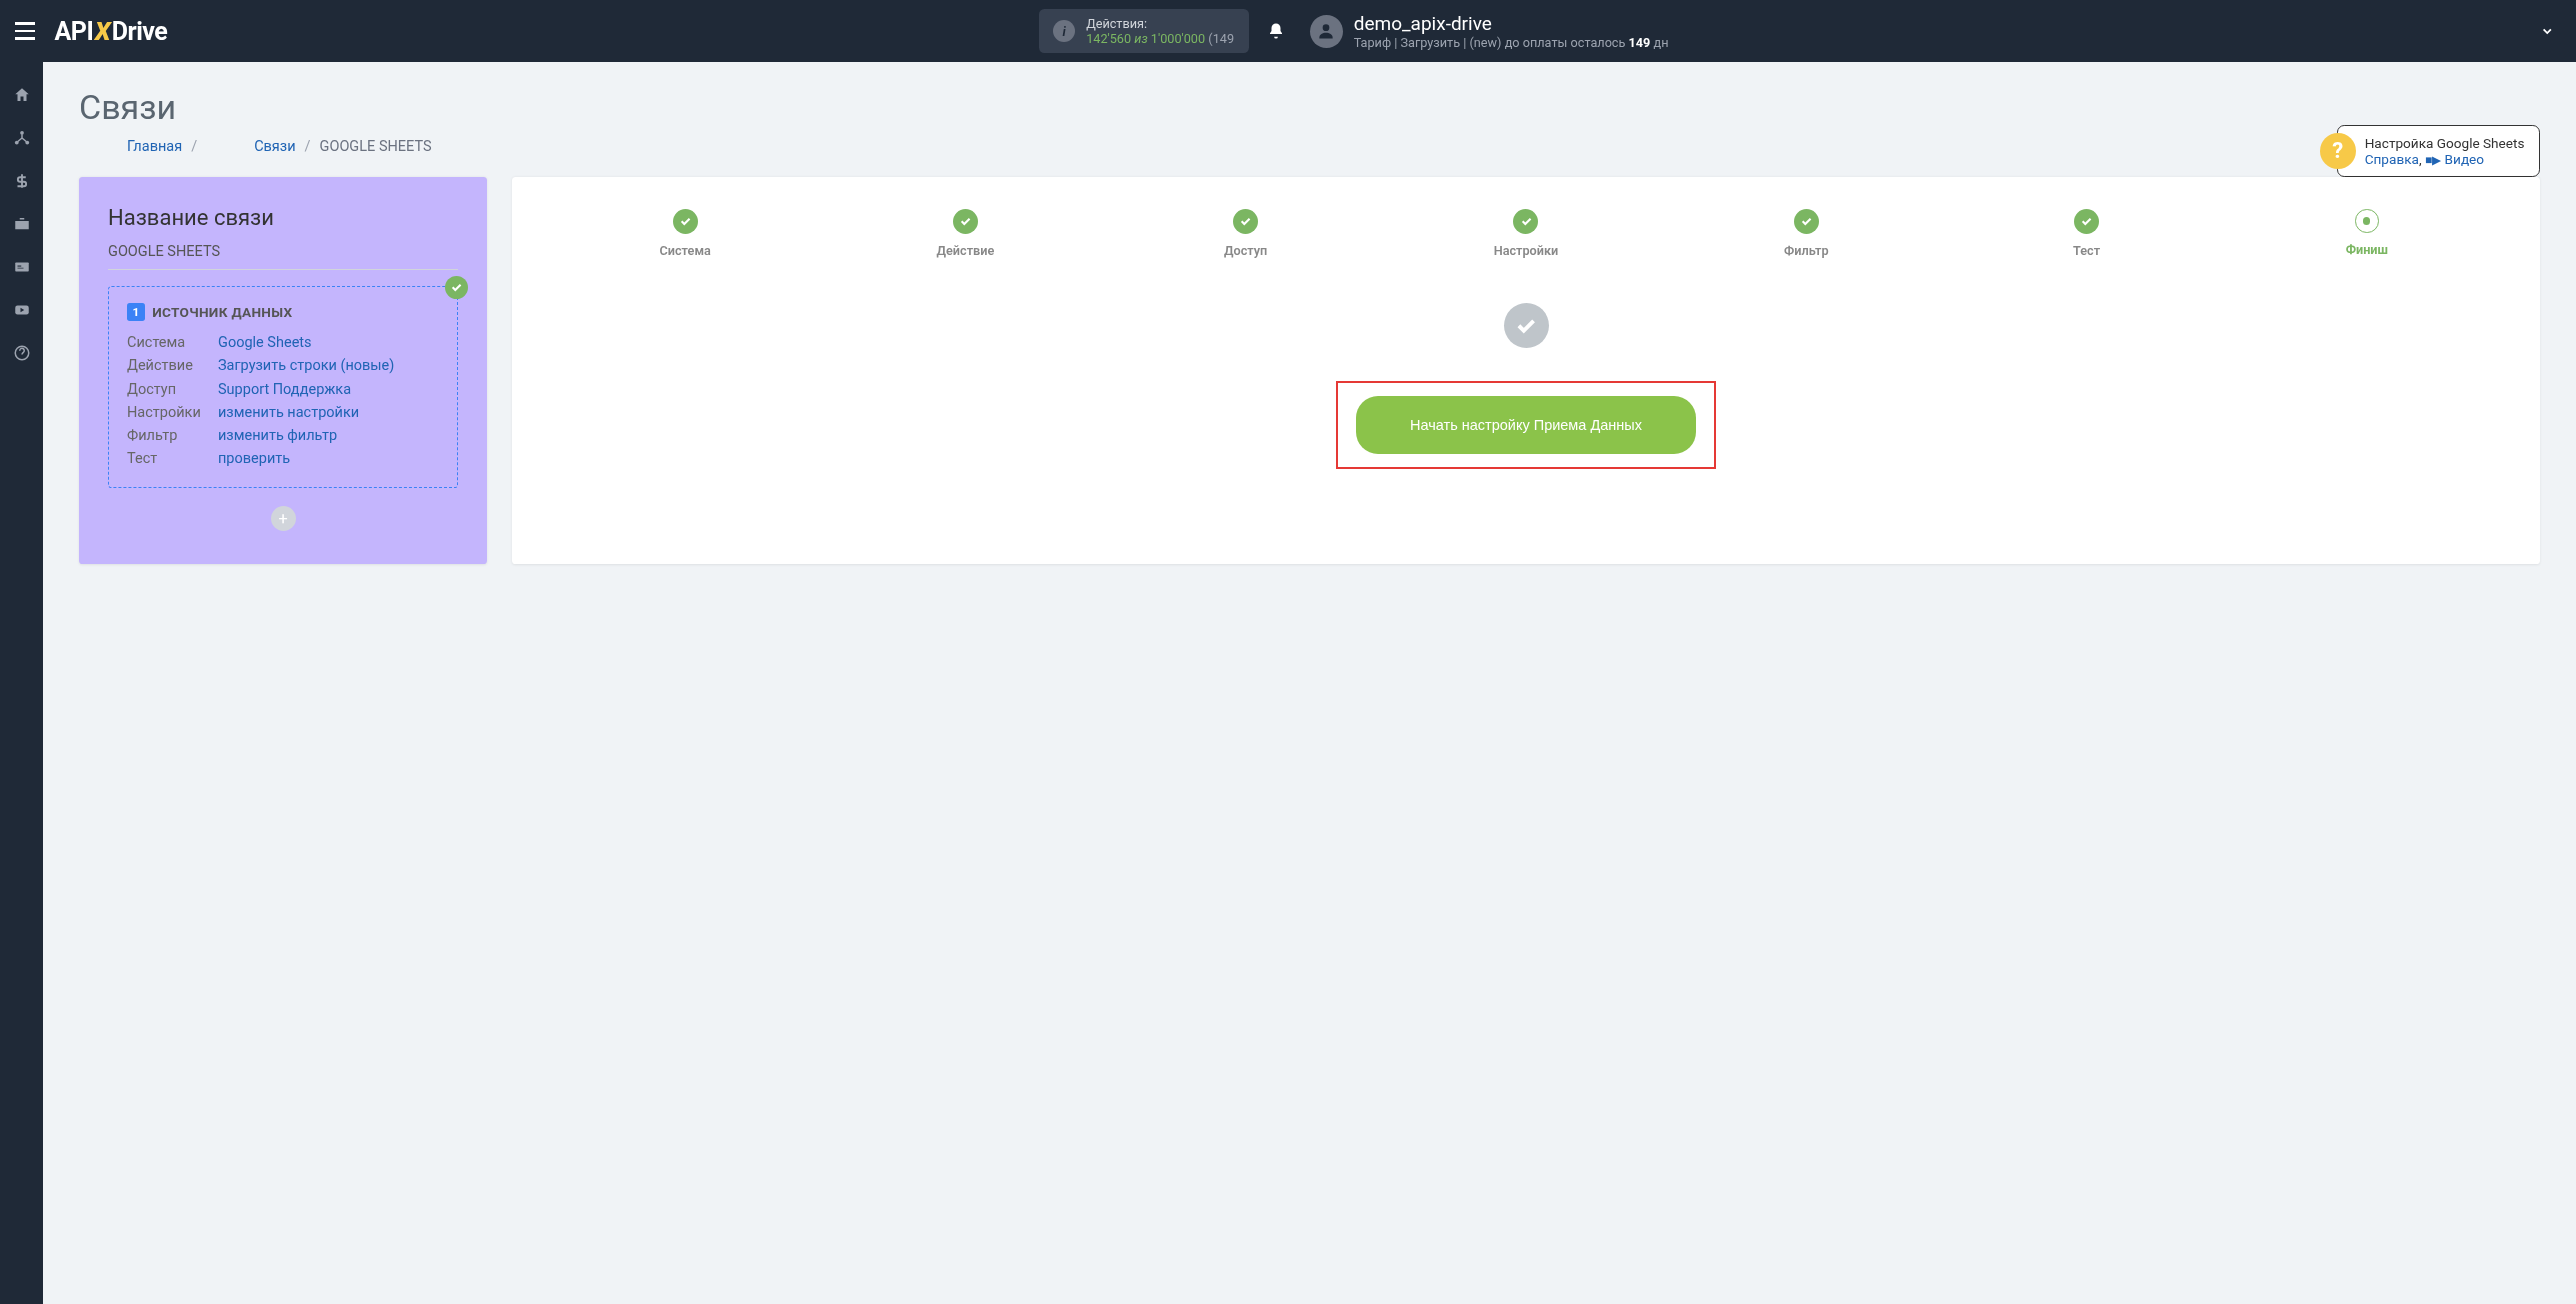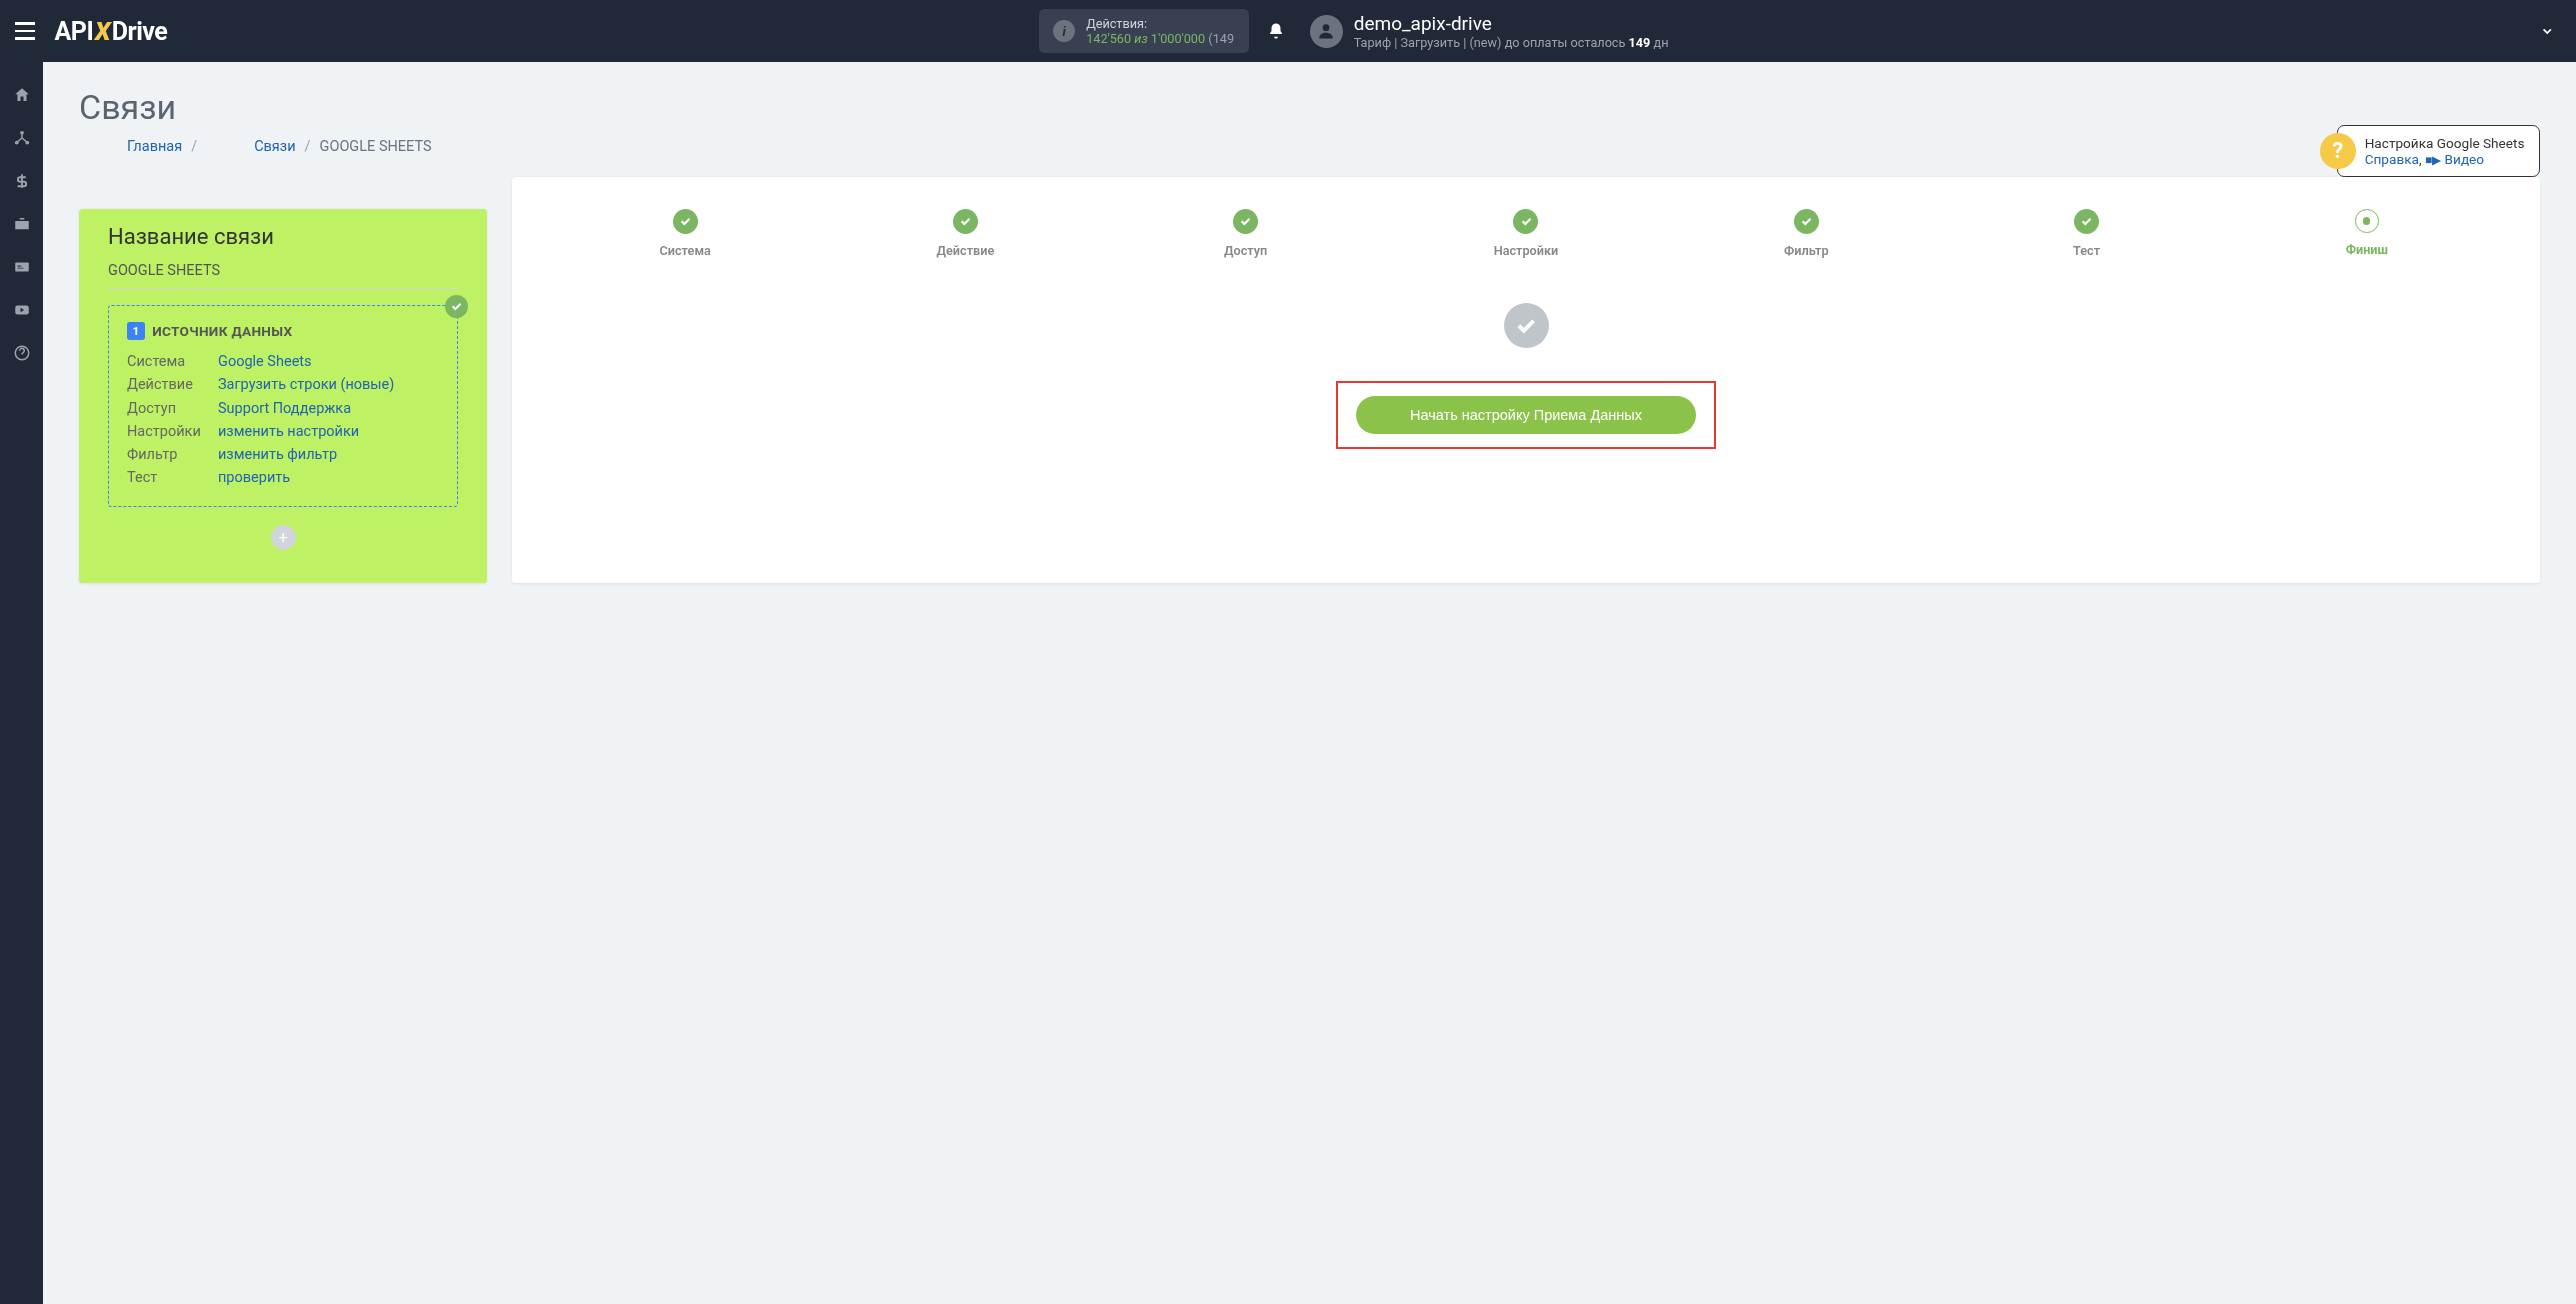--- a/index.html
+++ b/index.html
@@ -47,21 +47,21 @@
     .help-text .line1 { color: #333; }
     .help-text a { color: #2064b4; text-decoration: none; }
     .video-icon { color: #2064b4; font-size: 11.8px; }
     
     .breadcrumb { font-size: 14.5px; color: #6b7280; margin-bottom: 22px; }
     .breadcrumb a { color: #2064b4; text-decoration: none; margin-left: 48px; }
     .breadcrumb .sep { color: #9ca3af; margin: 0 5.4px; }
     .breadcrumb .current { color: #6b7280; }
     
     .panels { display: flex; gap: 25px; }
-    .panel-left { width: 408px; background: #bef264; border-radius: 3.6px; box-shadow: 0 0.9px 2.7px rgba(0,0,0,0.08); padding: 15px 29px 33px; margin-top: 32px; }
+    .panel-left { width: 408px; background: #c4b5fd; border-radius: 3.6px; box-shadow: 0 0.9px 2.7px rgba(0,0,0,0.08); padding: 28px 29px 33px; }
     .panel-right { flex: 1; background: #fff; border-radius: 3.6px; box-shadow: 0 0.9px 2.7px rgba(0,0,0,0.08); padding: 25px 33px 43px; }
     
     .panel-heading { font-size: 22px; color: #333; font-weight: 400; margin-bottom: 12.7px; }
     .panel-heading .sub { color: #9ca3af; }
     .conn-name { font-size: 14.5px; color: #555; border-bottom: 0.9px solid #d1d5db; padding-bottom: 9px; margin-bottom: 16.3px; }
     
     .source-box { border: 1.8px dashed #3b82f6; border-radius: 3.6px; padding: 16.3px 18px 20px; position: relative; }
     .check-badge { position: absolute; top: -11px; right: -11px; width: 23.5px; height: 23.5px; background: #7bb662; border-radius: 50%; display: flex; align-items: center; justify-content: center; color: #fff; }
     .source-title { display: flex; align-items: center; gap: 7.2px; font-size: 13.6px; font-weight: 700; color: #555; margin-bottom: 12.7px; letter-spacing: 0.3px; }
     .num-badge { background: #3b82f6; color: #fff; width: 18px; height: 18px; border-radius: 2.7px; display: flex; align-items: center; justify-content: center; font-size: 11.8px; font-weight: 700; }
@@ -82,21 +82,21 @@
     
     .status-block { text-align: center; margin-bottom: 33px; display: flex; align-items: center; justify-content: center; gap: 22px; }
     .status-text { font-size: 22px; color: #333; font-weight: 400; line-height: 1.35; }
     .status-text.muted { color: #adb5bd; }
     .status-check { width: 45px; height: 45px; border-radius: 50%; display: flex; align-items: center; justify-content: center; color: #fff; flex-shrink: 0; }
     .status-check.green { background: #7bb662; }
     .status-check.grey { background: #bfc5ca; }
     
     .cta-wrap { border: 2.7px solid #e53935; padding: 12.7px 18px; display: inline-block; margin: 0 auto; }
     .cta-row { text-align: center; }
-    .cta-btn { background: #8bc34a; color: #fff; border: none; border-radius: 22px; padding: 11px 54px; font-size: 14.5px; cursor: pointer; }
+    .cta-btn { background: #8bc34a; color: #fff; border: none; border-radius: 22px; padding: 21px 54px; font-size: 14.5px; cursor: pointer; }
     
     svg { display: block; }
   </style>
 </head>
 <body>
 
 <div class="header">
   <div class="menu-btn">
     <span></span>
       <span></span>

